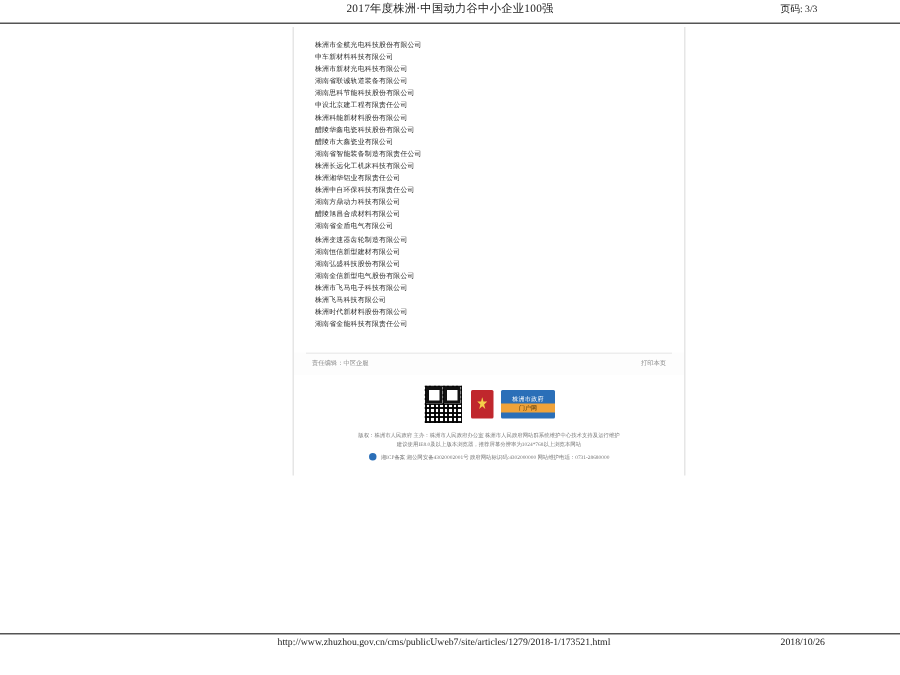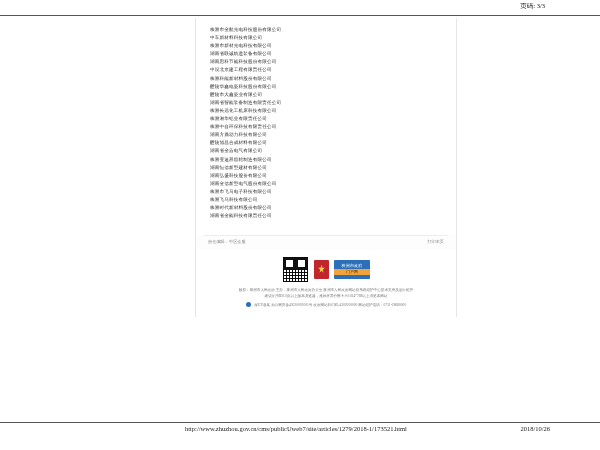--- a/index.html
+++ b/index.html
@@ -208,20 +208,21 @@
   .icp-row .icp-text {
     font-size: 3.6px;
     color: #777;
     white-space: nowrap;
   }
 </style>
 </head>
 <body>
 
 <div class="print-header">
+  <div class="ph-title">2017年度株洲·中国动力谷中小企业100强</div>
   <div class="ph-page">页码: 3/3</div>
 </div>
 
 <div class="page">
 
   <div class="article-body">
     <div class="line">株洲市金航光电科技股份有限公司</div>
     <div class="line">中车新材料科技有限公司</div>
     <div class="line">株洲市新材光电科技有限公司</div>
     <div class="line">湖南省联诚轨道装备有限公司</div>

